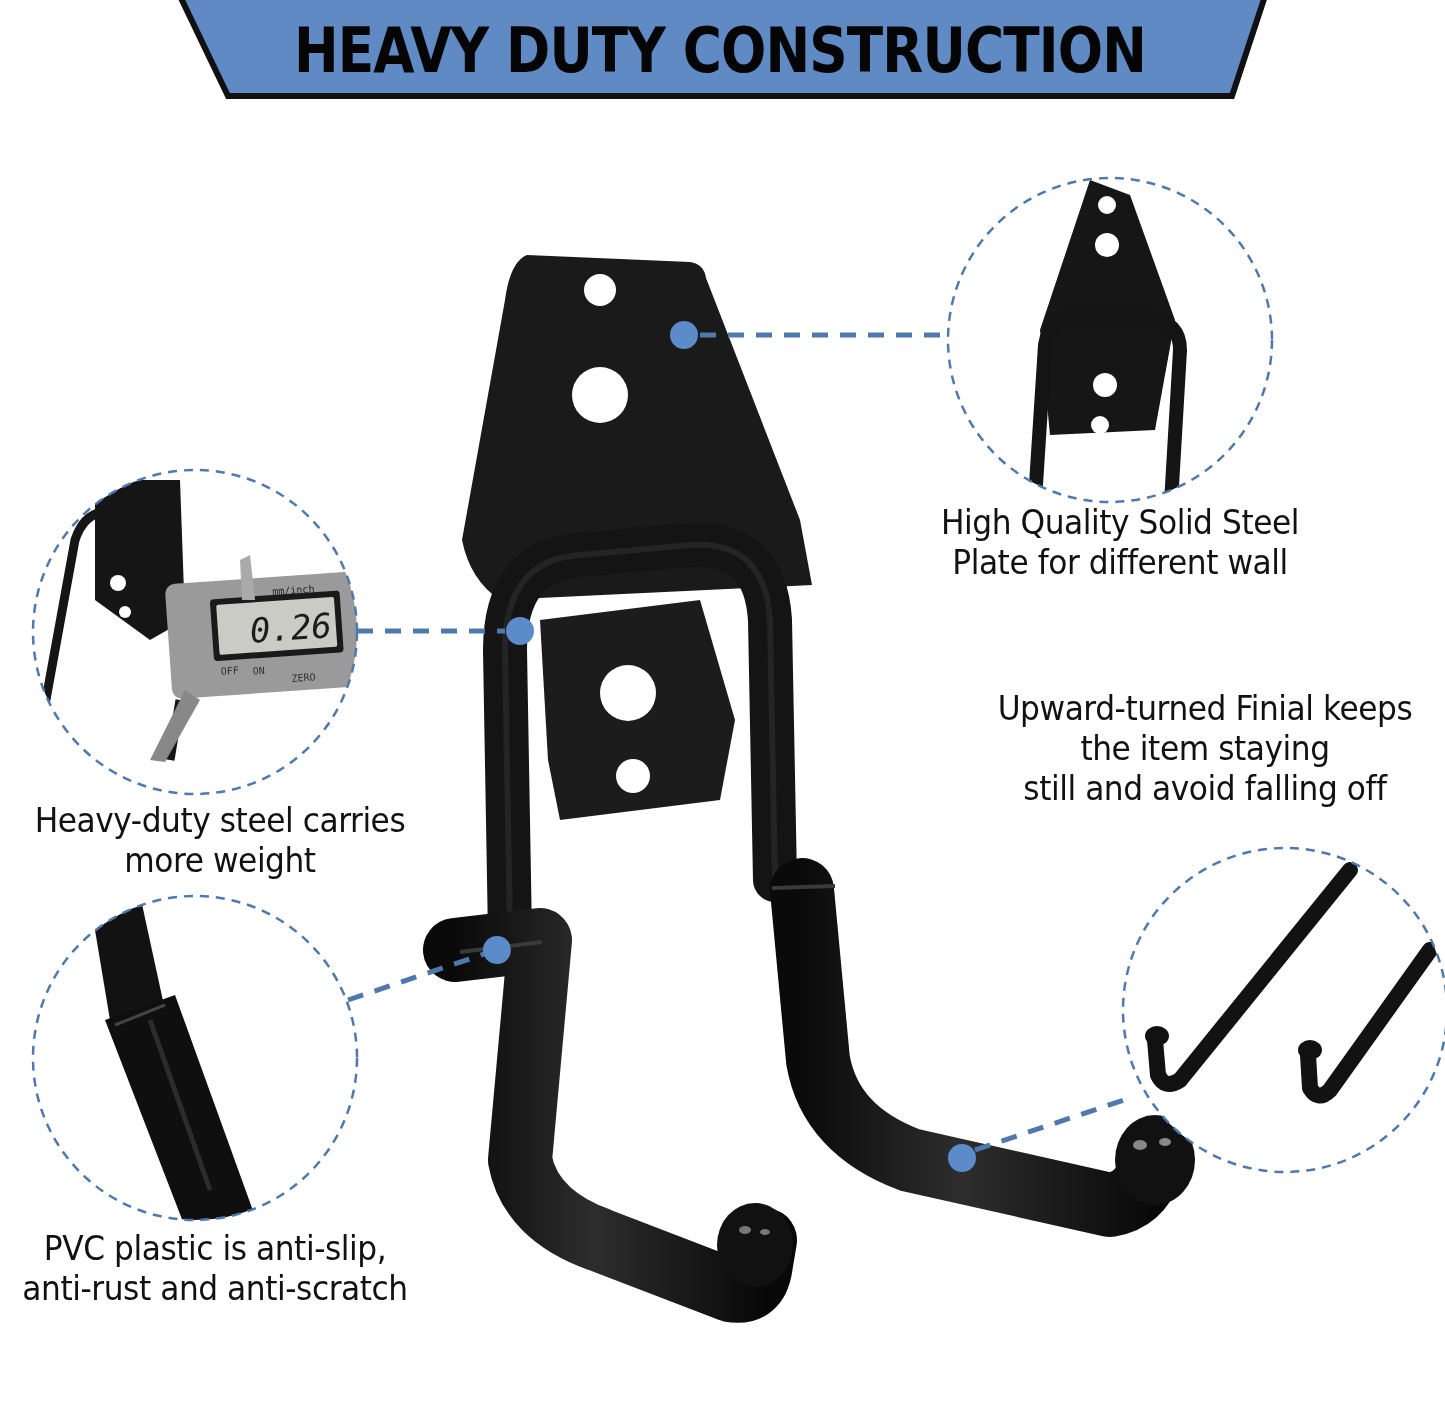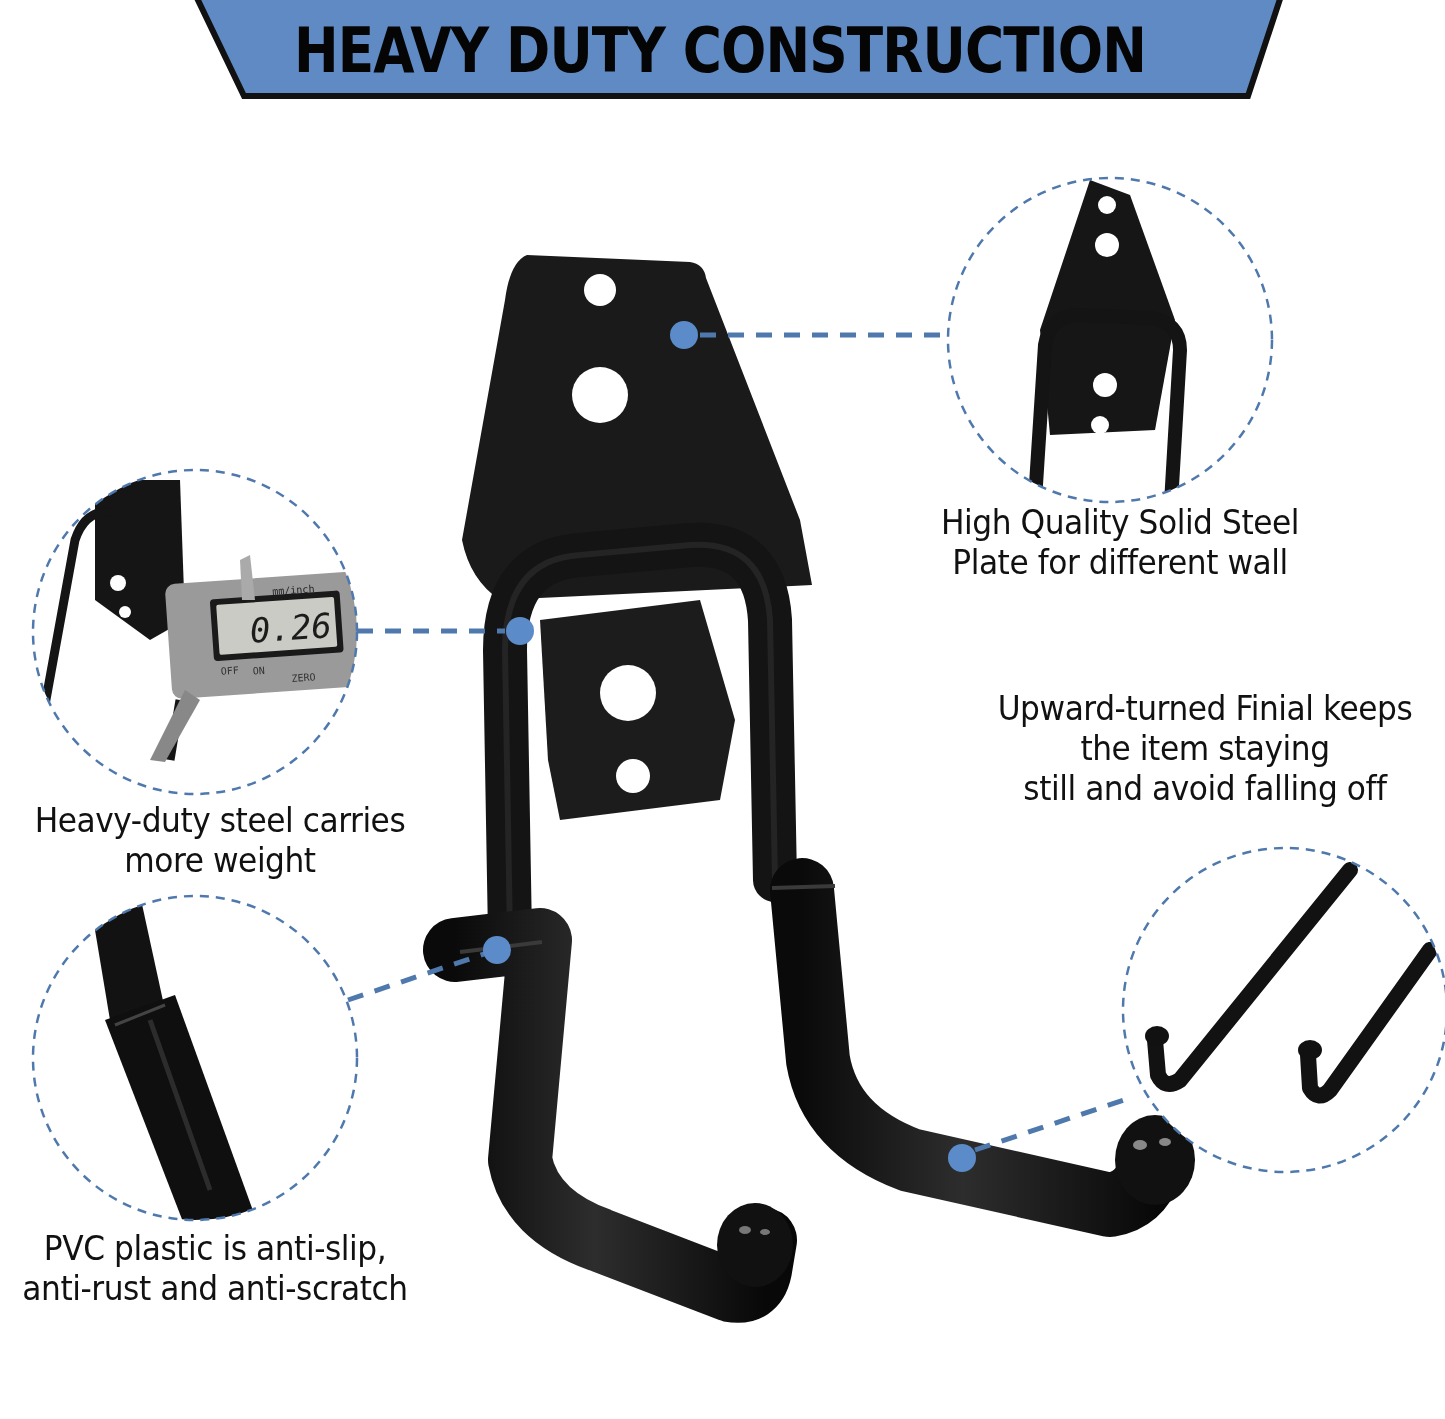--- a/index.html
+++ b/index.html
@@ -1,20 +1,20 @@
 <!DOCTYPE html>
 <html><head>
 <meta charset="utf-8">
 <style>
   html, body { margin: 0; padding: 0; background: #ffffff; }
   body { width: 1445px; height: 1419px; position: relative; overflow: hidden;
          font-family: "Liberation Sans", "DejaVu Sans", sans-serif; color: #111; }
   .canvas { position: absolute; left: 0; top: 0; width: 1445px; height: 1419px; }
 
-  .banner { position: absolute; left: 0; top: 0; width: 1316px; height: 102px; padding-left: 16px; }
+  .banner { position: absolute; left: 0; top: 0; width: 1316px; height: 102px; }
   .banner-title { position: absolute; left: 180px; top: 6px; width: 1080px; height: 88px;
                   display: flex; align-items: center; justify-content: center;
                   font-family: "DejaVu Sans", sans-serif; font-weight: bold;
                   font-size: 62px; letter-spacing: -1px; color: #050505;
                   transform: scaleX(0.86); transform-origin: center; }
 
   .caption { position: absolute; text-align: center; font-family: "DejaVu Sans", sans-serif;
              font-size: 34px; line-height: 40px; color: #111; white-space: nowrap;
              letter-spacing: -0.5px; transform: scaleX(0.92); }
   .caption div { display: block; }

